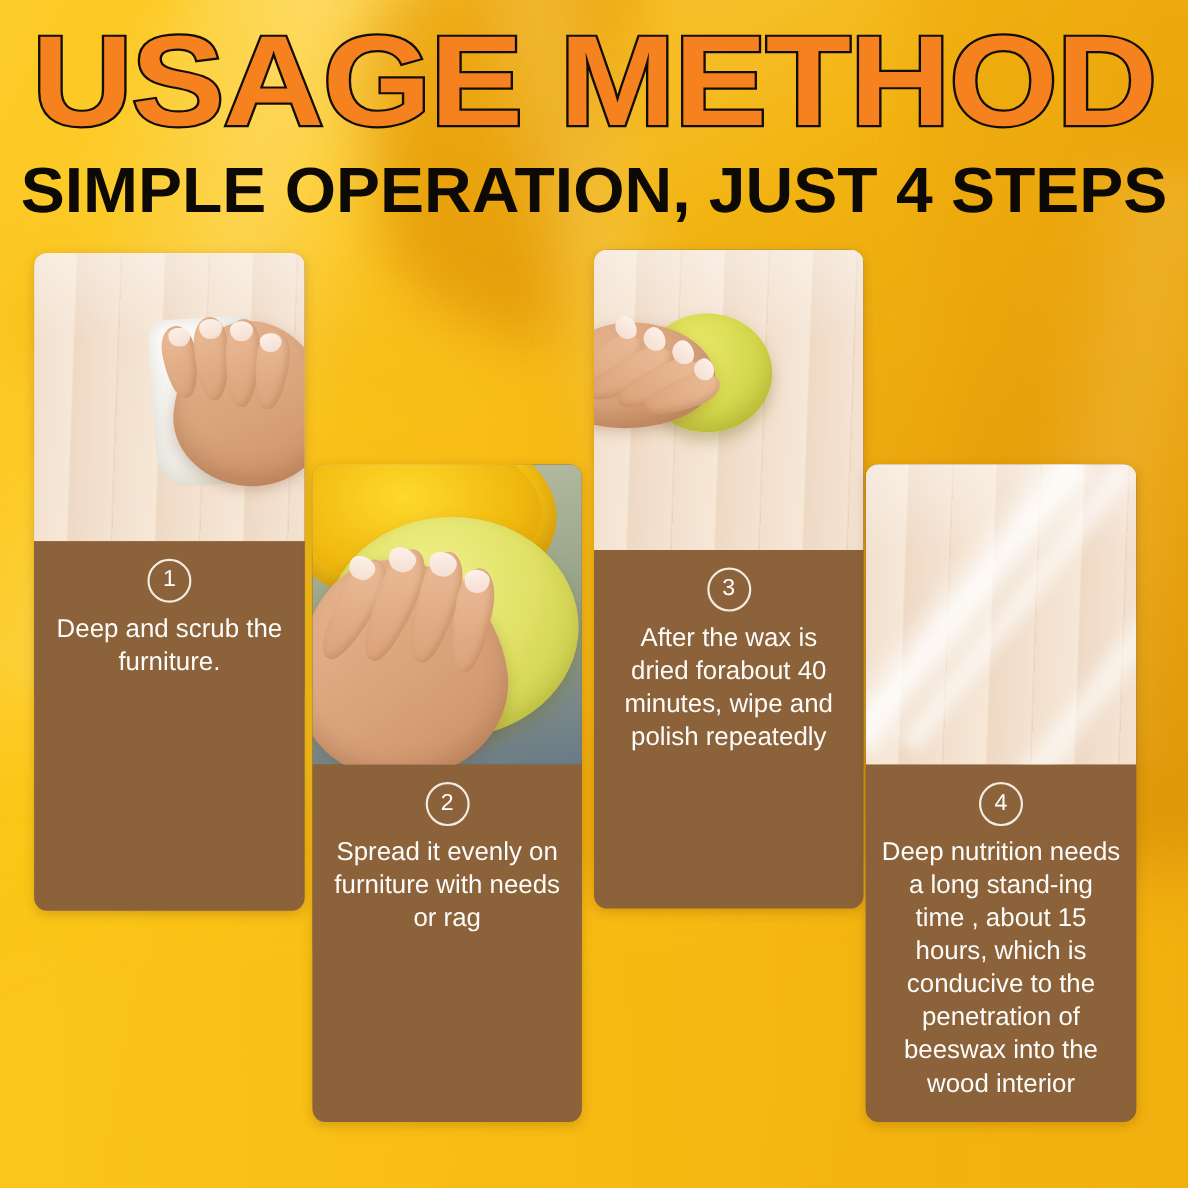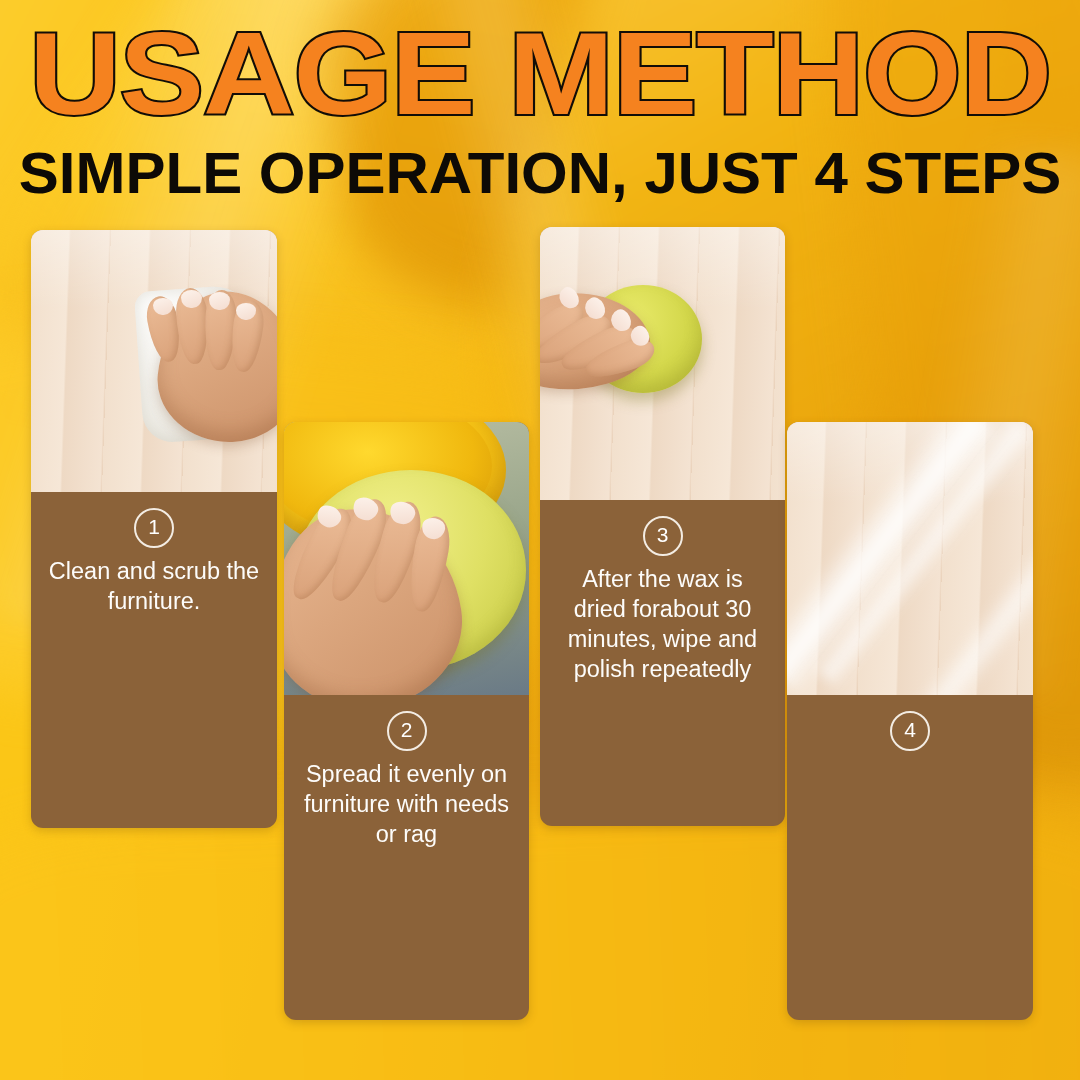--- a/index.html
+++ b/index.html
@@ -256,21 +256,21 @@
     <div class="finger" style="left:146px; top:58px; width:31px; height:76px; transform:rotate(-4deg);"></div>
     <div class="finger" style="left:174px; top:60px; width:31px; height:80px; transform:rotate(2deg);"></div>
     <div class="finger" style="left:201px; top:70px; width:30px; height:72px; transform:rotate(7deg);"></div>
     <div class="nail" style="left:122px; top:68px; width:20px; height:17px;"></div>
     <div class="nail" style="left:150px; top:60px; width:21px; height:18px;"></div>
     <div class="nail" style="left:178px; top:62px; width:21px; height:18px;"></div>
     <div class="nail" style="left:205px; top:73px; width:20px; height:17px;"></div>
   </div>
   <div class="body">
     <div class="num">1</div>
-    <div class="caption">Clean and scrub the furniture.</div>
+    <div class="caption">Deep and scrub the furniture.</div>
   </div>
 </div>
 
 <div class="card" id="card-2">
   <div class="photo">
     <div style="position:absolute; inset:0; background:linear-gradient(170deg,#b9bfa4,#9aa68b 45%,#6a7a86);"></div>
     <div class="bowl" style="left:-28px; top:-36px; width:250px; height:168px;"></div>
     <div style="position:absolute; left:-18px; top:-26px; width:226px; height:140px; border-radius:50%; background:radial-gradient(ellipse at 45% 40%, #ffd92e, #f0b80e 60%, #cf9306);"></div>
     <div class="wax-disc" style="left:12px; top:48px; width:230px; height:200px; background:radial-gradient(ellipse at 42% 30%, #f1f08b, #dfe064 50%, #c2c63f 100%);"></div>
     <div class="hand" style="left:-14px; top:86px; width:190px; height:200px; transform:rotate(-8deg);"></div>
@@ -301,30 +301,31 @@
     <div class="finger" style="left:18px; top:72px; width:30px; height:82px; transform:rotate(62deg);"></div>
     <div class="finger" style="left:44px; top:82px; width:30px; height:80px; transform:rotate(66deg);"></div>
     <div class="finger" style="left:66px; top:96px; width:28px; height:72px; transform:rotate(70deg);"></div>
     <div class="nail" style="left:18px; top:62px; width:22px; height:18px; transform:rotate(58deg);"></div>
     <div class="nail" style="left:44px; top:72px; width:22px; height:19px; transform:rotate(62deg);"></div>
     <div class="nail" style="left:70px; top:84px; width:22px; height:19px; transform:rotate(66deg);"></div>
     <div class="nail" style="left:90px; top:100px; width:20px; height:18px; transform:rotate(70deg);"></div>
   </div>
   <div class="body">
     <div class="num">3</div>
-    <div class="caption">After the wax is dried forabout 30 minutes,   wipe and polish repeatedly</div>
+    <div class="caption">After the wax is dried forabout 40 minutes,   wipe and polish repeatedly</div>
   </div>
 </div>
 
 <div class="card" id="card-4">
   <div class="photo">
     <div class="wood"></div>
     <div class="knot" style="left:170px; top:60px; width:70px; height:36px;"></div>
     <div class="knot" style="left:20px; top:210px; width:100px; height:40px;"></div>
     <div class="knot" style="left:105px; top:222px; width:90px; height:30px;"></div>
     <div class="sun" style="left:60px; top:-40px; width:62px; height:330px; transform:rotate(38deg);"></div>
     <div class="sun" style="left:120px; top:-30px; width:34px; height:320px; transform:rotate(38deg); opacity:.8;"></div>
     <div class="sun" style="left:168px; top:110px; width:40px; height:250px; transform:rotate(38deg); opacity:.75;"></div>
   </div>
   <div class="body">
     <div class="num">4</div>
+    <div class="caption">Deep nutrition needs a long stand-ing time , about 15 hours,   which is conducive to the penetration of beeswax into the wood interior</div>
   </div>
 </div>
 
 </body></html>

